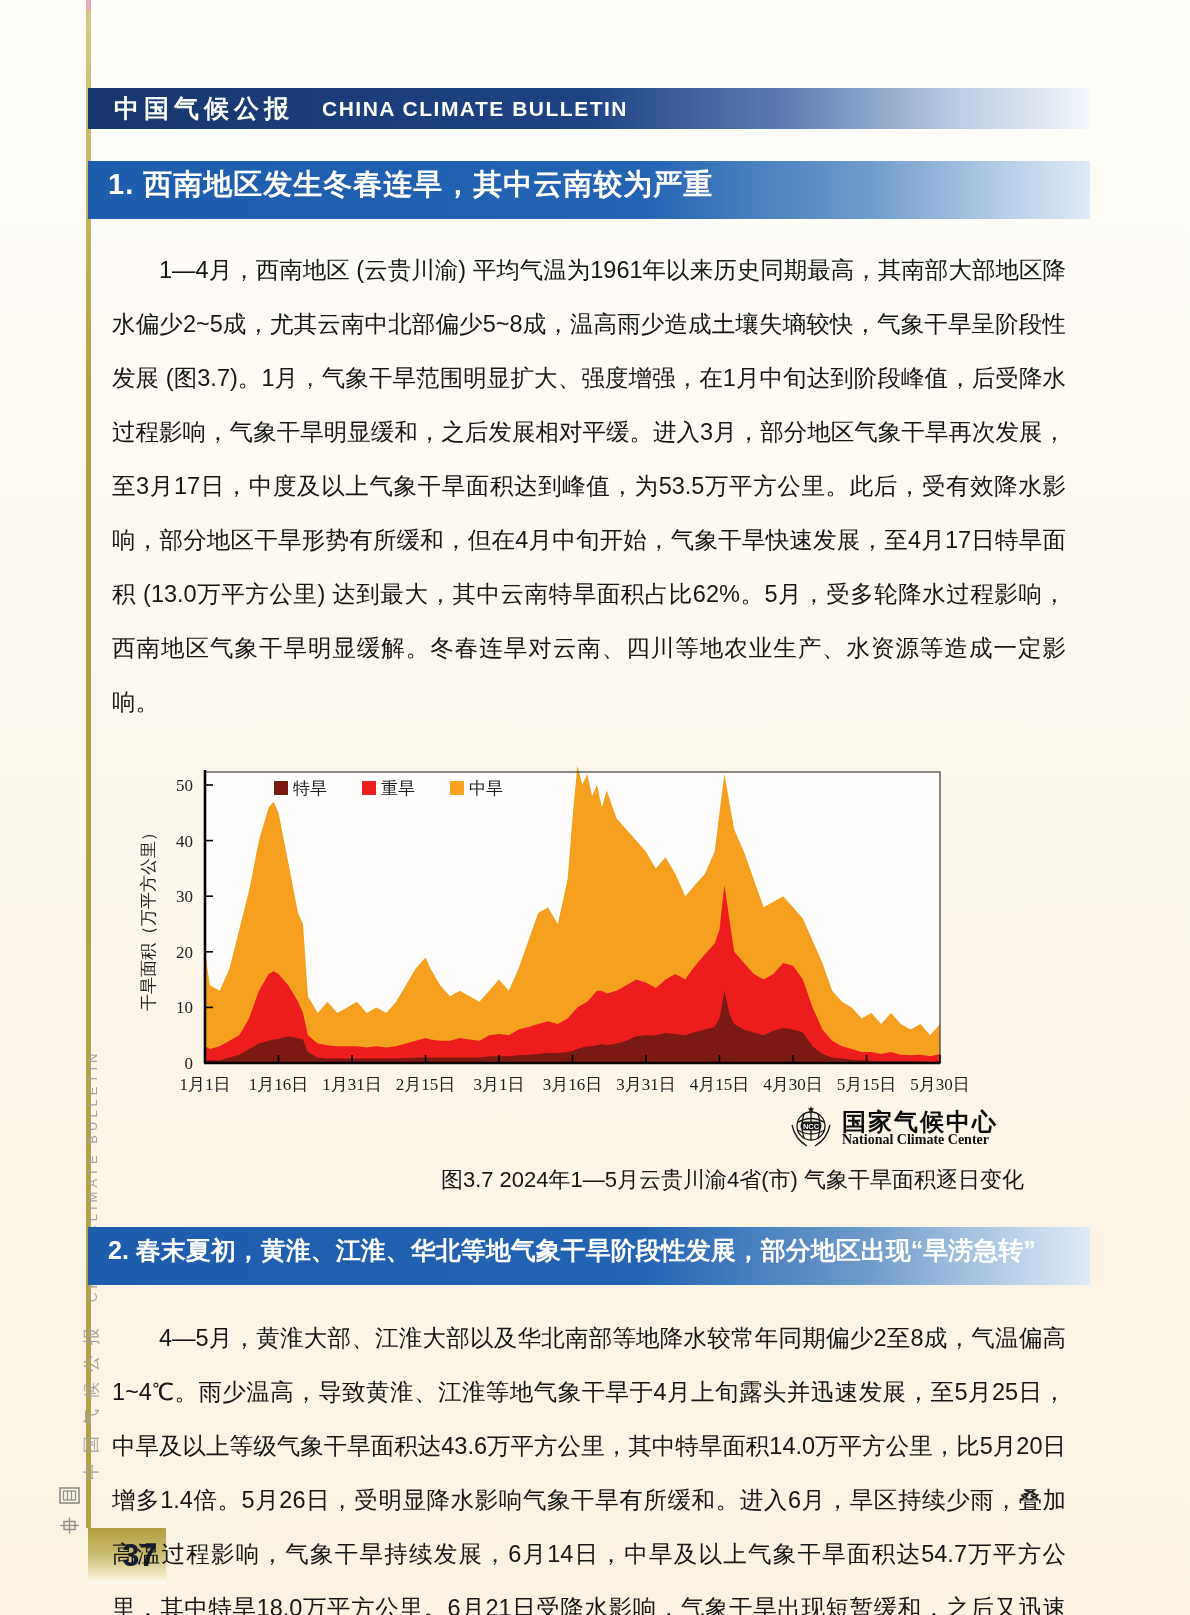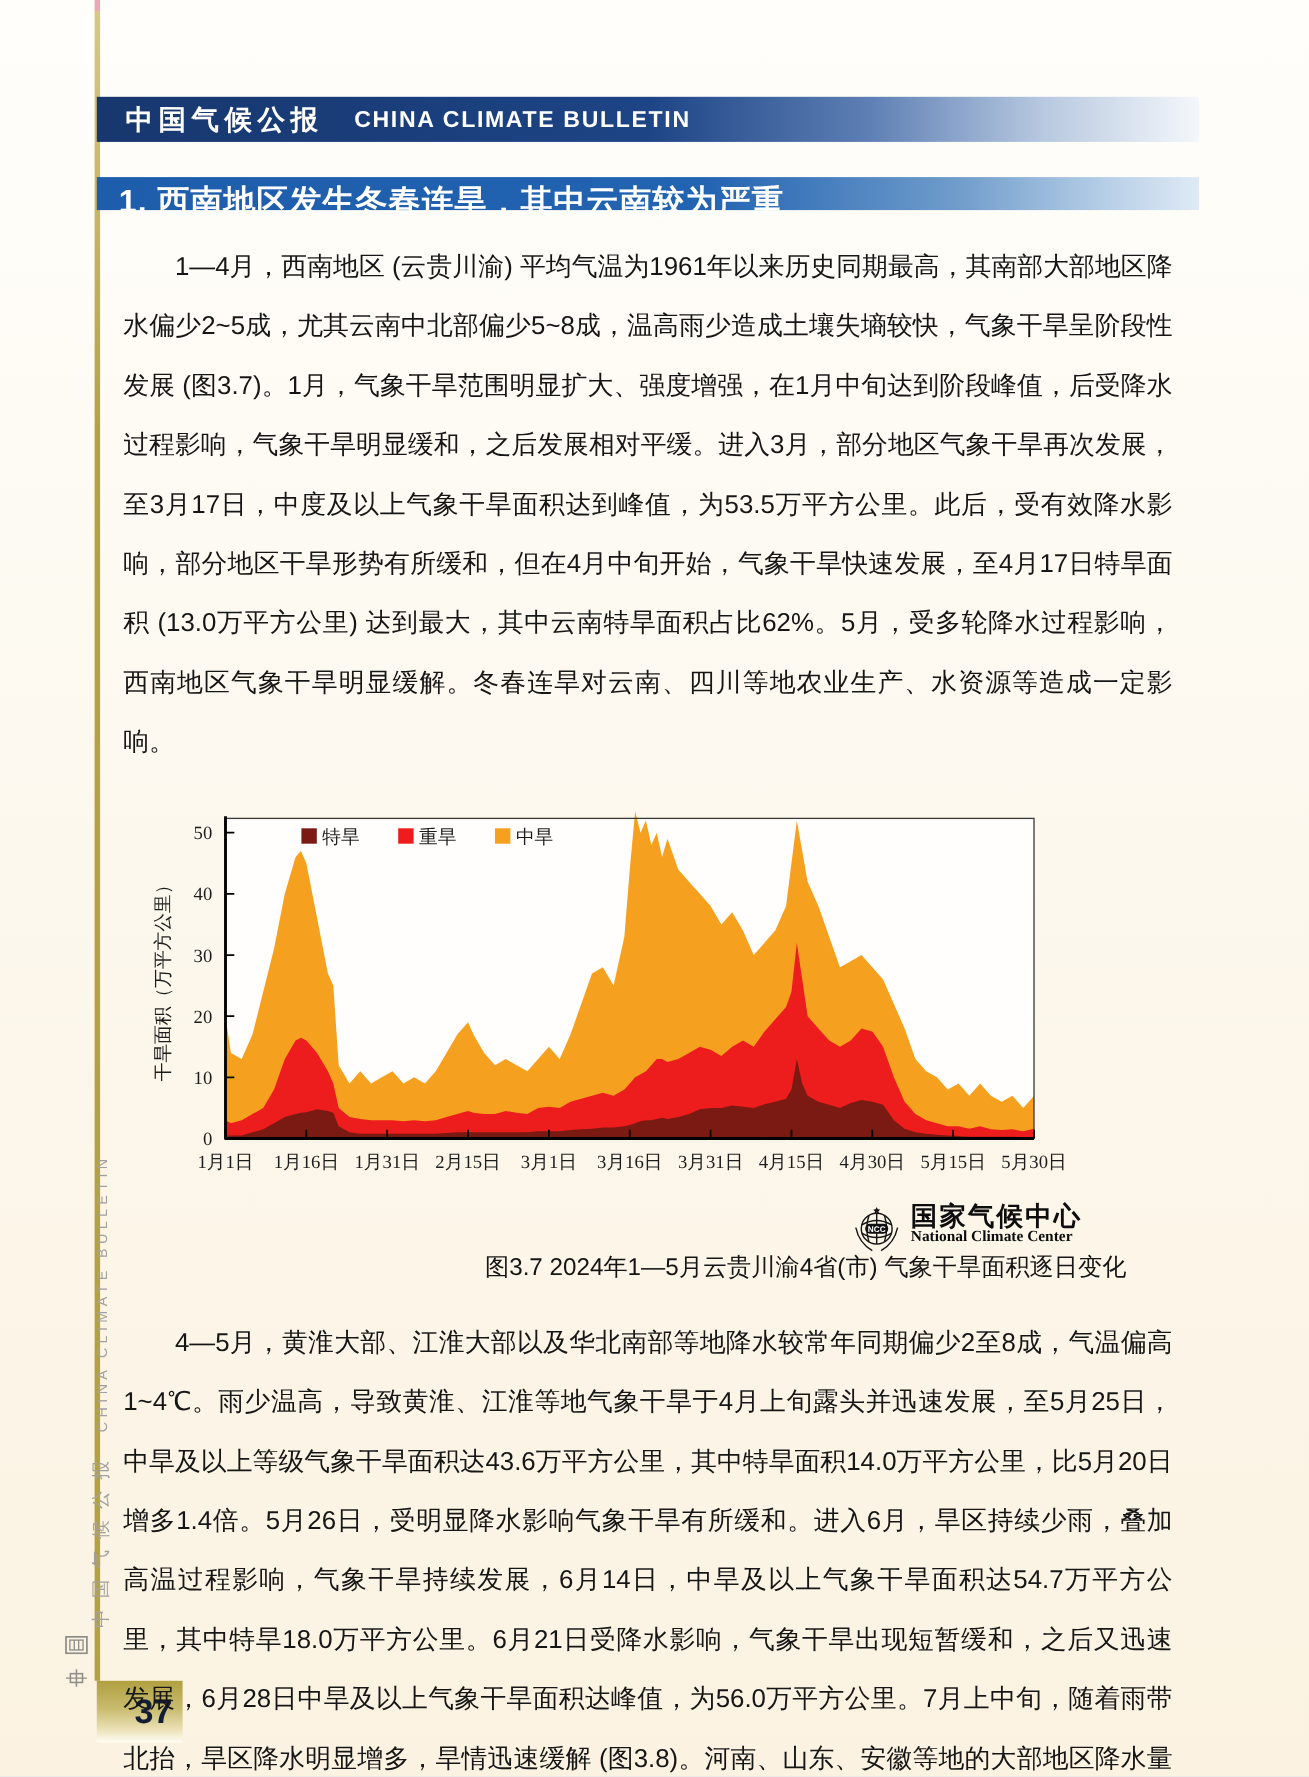--- a/index.html
+++ b/index.html
@@ -4,31 +4,31 @@
 <style>
   html,body{margin:0;padding:0;background:#e9e9e9;}
   .page{position:relative;width:1190px;height:1615px;margin:0 auto;overflow:hidden;
         background:linear-gradient(180deg,#fffefb 0%,#fdf9f0 40%,#fbf2e1 100%);
         font-family:"Liberation Sans",sans-serif;color:#161616;}
   .content{position:absolute;left:88px;top:0;width:1002px;}
   .header-band{margin-top:88px;height:41px;display:flex;align-items:center;gap:28px;padding-left:26px;box-sizing:border-box;
         background:linear-gradient(90deg,#17376e 0%,#1d4485 50%,#5d7fb4 70%,#b8c9e0 86%,#f4f7fb 100%);}
   .header-band .zh{color:#fff;font-weight:bold;font-size:25px;letter-spacing:5px;}
   .header-band .en{color:#fff;font-weight:bold;font-size:21px;letter-spacing:1.5px;}
-  .sec-bar{margin-top:32px;height:30px;line-height:46px;color:#fff;font-weight:bold;padding-left:20px;box-sizing:border-box;white-space:nowrap;
+  .sec-bar{margin-top:32px;height:58px;line-height:46px;color:#fff;font-weight:bold;padding-left:20px;box-sizing:border-box;white-space:nowrap;
         background:linear-gradient(90deg,#1d5dab 0%,#2263b2 55%,#6f9ccb 78%,#b9d0e8 92%,#dfeaf5 100%);}
   .sec-bar.s1{font-size:29px;letter-spacing:1px;}
   .sec-bar.s2{font-size:25px;}
   .para{margin:24px 24px 0 24px;font-size:23.5px;line-height:54px;text-align:justify;text-indent:2em;}
   .fig{position:relative;margin:28px 0 0 36px;width:930px;}
   #chart-svg{display:block;}
   .tick{font:17px "Liberation Serif","DejaVu Serif",serif;fill:#1c1c1c;}
   .leg{font:17px "Liberation Sans",sans-serif;fill:#1c1c1c;}
   .ylab{font:17px "Liberation Sans",sans-serif;fill:#1c1c1c;}
-  .ncc{position:absolute;left:650px;top:348px;display:flex;gap:8px;margin-top:19px;}
+  .ncc{position:absolute;left:664px;top:348px;display:flex;align-items:center;gap:8px;}
   .ncc .t-zh{font-size:24px;font-weight:bold;letter-spacing:2px;color:#0d0d0d;line-height:22px;}
   .ncc .t-en{font-size:14px;font-weight:bold;color:#0d0d0d;font-family:Liberation Serif, serif;line-height:13px;}
   .caption{width:900px;text-align:right;margin-top:54px;font-size:22px;color:#151515;}
   
   .gold-line{position:absolute;left:86px;top:10px;width:5px;height:1518px;background:linear-gradient(180deg,#d6c887 0%,#b3a245 25%,#b3a245 100%);}
   .corner-mark{position:absolute;left:86px;top:0;width:5px;height:10px;background:#e9a8b6;}
   .vtext{position:absolute;left:80px;top:1480px;transform:rotate(-90deg);transform-origin:0 0;white-space:nowrap;color:#a3a19b;}
   .vtext .vzh{font-size:17px;letter-spacing:10px;}
   .vtext .ven{font-size:13px;letter-spacing:4px;margin-left:16px;}
   .seals{position:absolute;left:59px;top:1487px;display:flex;flex-direction:column;gap:13px;}
@@ -144,17 +144,18 @@
           <text x="23" y="23.7" text-anchor="middle" font-size="7.5" font-weight="bold" fill="#ffffff">NCC</text>
         </svg>
         <div>
           <div class="t-zh">国家气候中心</div>
           <div class="t-en">National Climate Center</div>
         </div>
       </div>
       <figcaption class="caption">图3.7  2024年1—5月云贵川渝4省(市) 气象干旱面积逐日变化</figcaption>
     </figure>
 
+    <div class="sec-bar s2" style="margin-top:32px;">2. 春末夏初，黄淮、江淮、华北等地气象干旱阶段性发展，部分地区出现“旱涝急转”</div>
 
     <p class="para" style="margin-top:26px;">4—5月，黄淮大部、江淮大部以及华北南部等地降水较常年同期偏少2至8成，气温偏高1~4℃。雨少温高，导致黄淮、江淮等地气象干旱于4月上旬露头并迅速发展，至5月25日，中旱及以上等级气象干旱面积达43.6万平方公里，其中特旱面积14.0万平方公里，比5月20日增多1.4倍。5月26日，受明显降水影响气象干旱有所缓和。进入6月，旱区持续少雨，叠加高温过程影响，气象干旱持续发展，6月14日，中旱及以上气象干旱面积达54.7万平方公里，其中特旱18.0万平方公里。6月21日受降水影响，气象干旱出现短暂缓和，之后又迅速发展，6月28日中旱及以上气象干旱面积达峰值，为56.0万平方公里。7月上中旬，随着雨带北抬，旱区降水明显增多，旱情迅速缓解 (图3.8)。河南、山东、安徽等地的大部地区降水量较常年同期偏多1~2倍，局地偏多2倍以上，部分地区出现“旱涝急转”。</p>
 
   </div>
 </div>
 
 </body></html>

